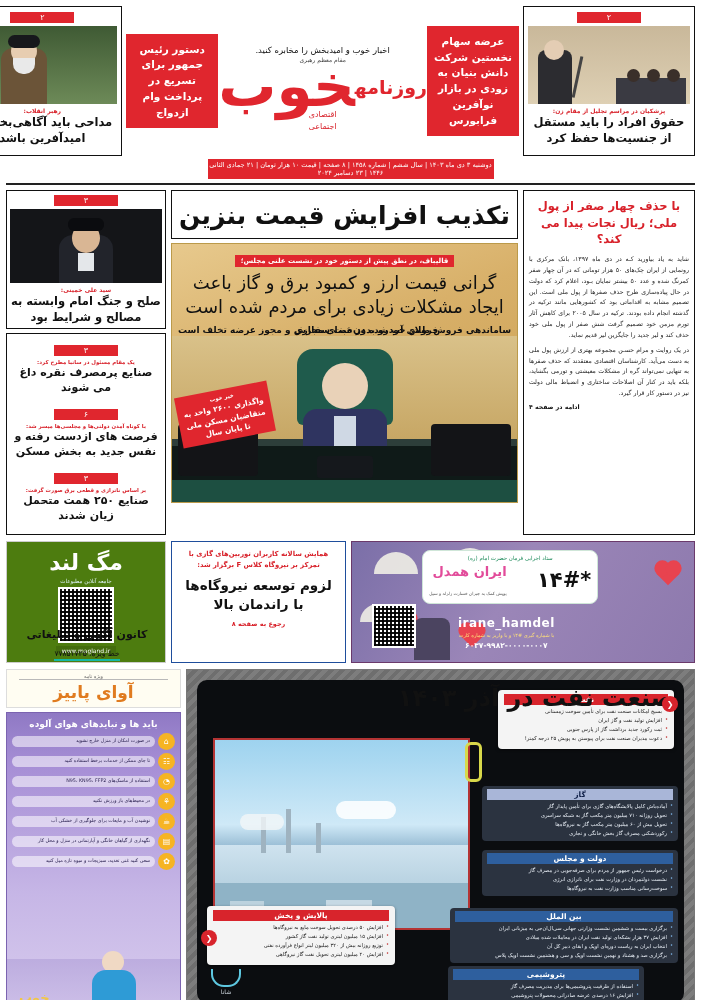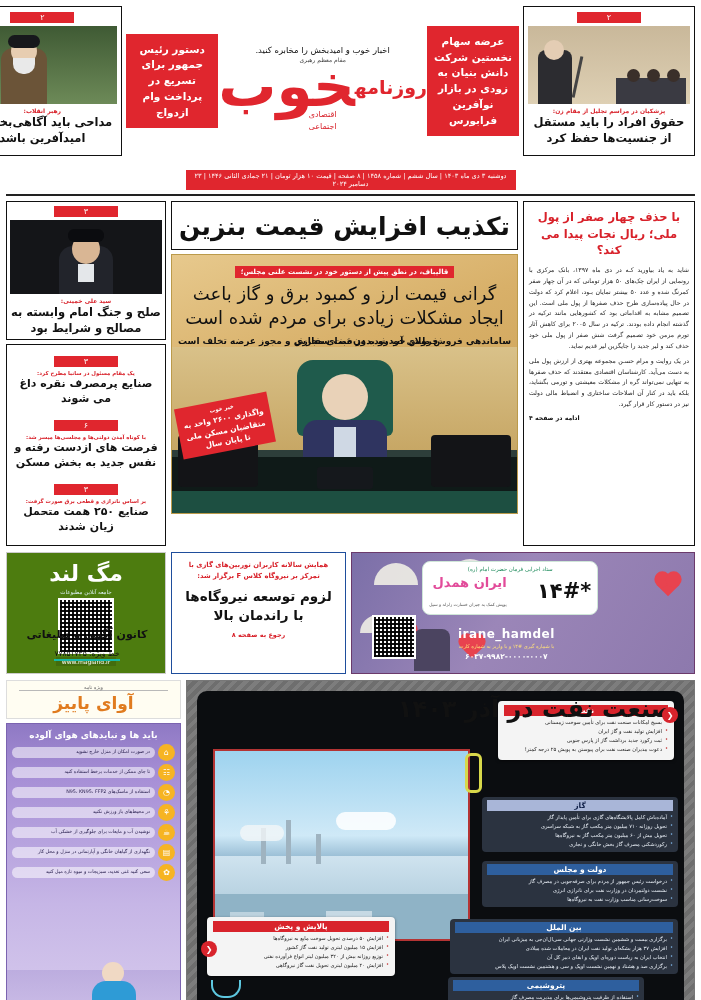--- a/index.html
+++ b/index.html
@@ -24,21 +24,21 @@
   .sidebadge{width:92px;background:#e0262e;color:#fff;font-size:10.5px;line-height:1.5;
              font-weight:bold;text-align:center;padding:8px 4px;box-sizing:border-box;}
   .logo-wrap{flex:1 1 auto;text-align:center;position:relative;}
   .slogan{font-size:8.5px;color:#111;margin-top:16px;}
   .bigname{font-size:58px;color:#e0262e;font-weight:bold;line-height:0.95;margin-top:-4px;
            letter-spacing:-2px;}
   .bigname .pre{font-size:19px;vertical-align:12px;letter-spacing:0;}
   .subjects{font-size:8px;color:#d8212a;line-height:1.5;margin-top:-6px;}
 
   .dateline{background:#e0262e;color:#fff;font-size:6.6px;text-align:center;
-            padding:2px 0;margin:14px auto 0;width:330px;letter-spacing:0.2px;}
+            padding:2px 0;margin:3px auto 0;width:286px;letter-spacing:0.2px;}
 
   
   .body-grid{display:flex;flex-direction:row;gap:5px;margin-top:5px;height:345px;}
   .lcol{width:172px;flex:0 0 172px;box-sizing:border-box;border:1.5px solid #111;padding:5px;}
   .mcol{flex:1 1 auto;box-sizing:border-box;}
   .rcol{width:160px;flex:0 0 160px;box-sizing:border-box;display:flex;flex-direction:column;gap:4px;}
 
   .lcol h2{font-size:11.5px;color:#d8212a;line-height:1.45;margin:2px 0 6px;text-align:center;font-weight:bold;}
   .lcol p{font-size:6.2px;line-height:1.75;text-align:justify;color:#222;margin:0 0 4px;}
   .cont{font-size:6.2px;color:#111;text-align:left;font-weight:bold;}

